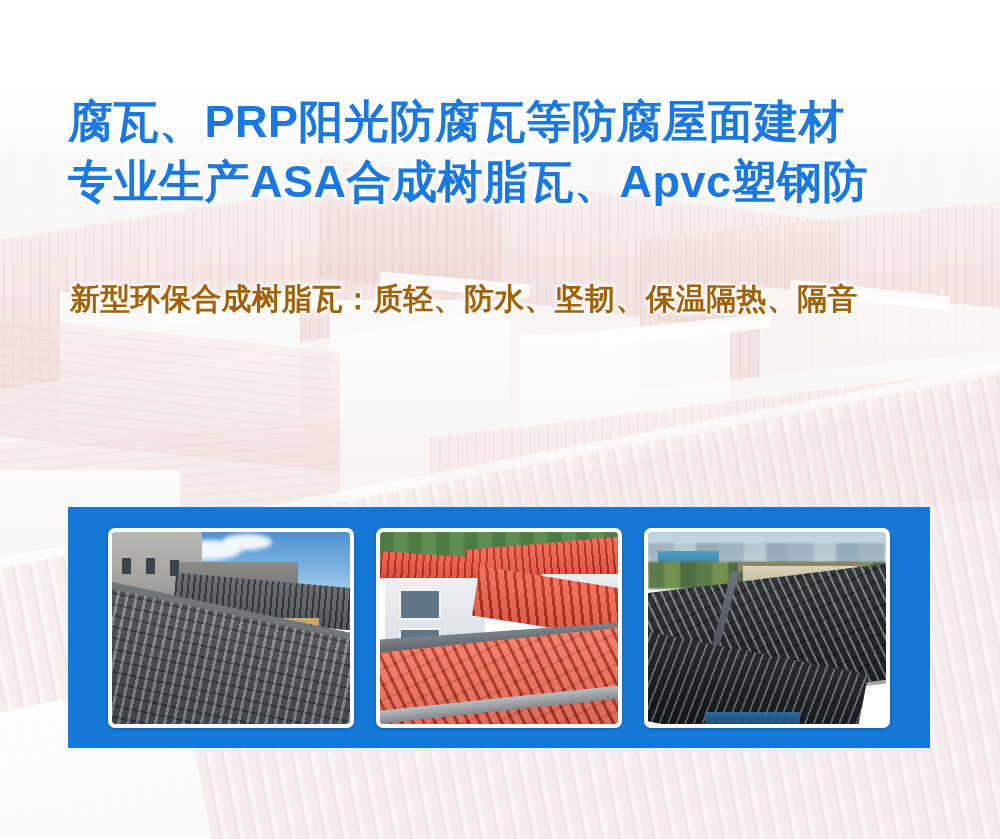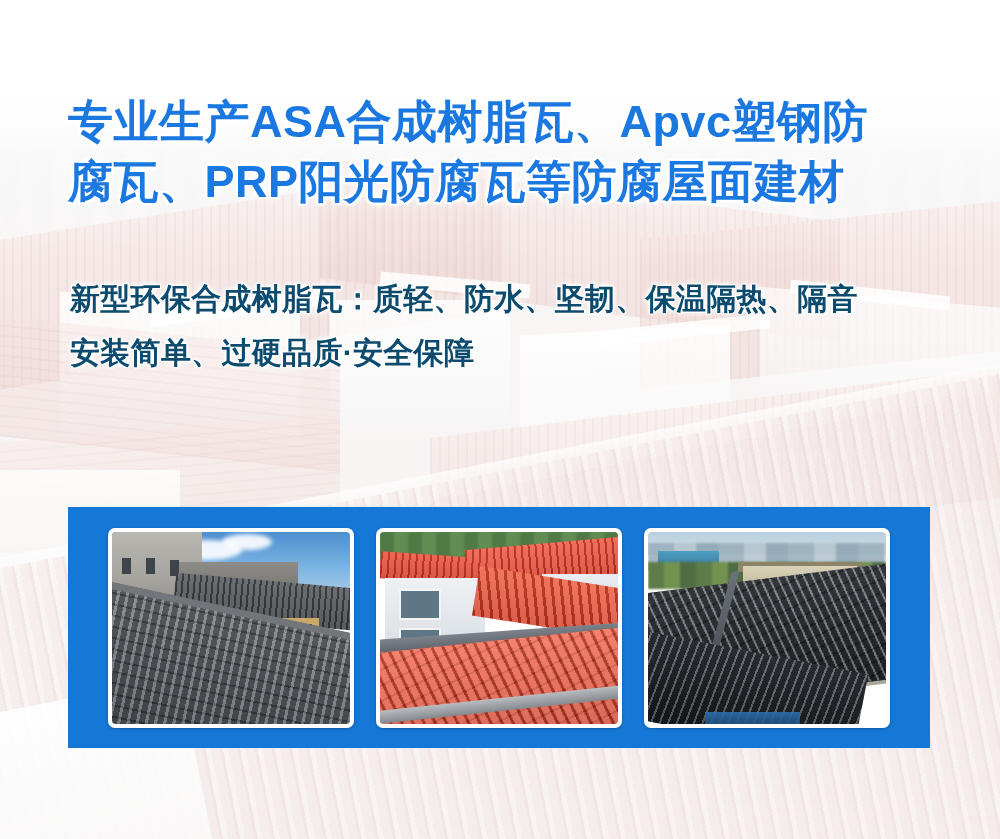--- a/index.html
+++ b/index.html
@@ -130,21 +130,21 @@
     text-shadow:
       0 0 6px #ffffff, 0 0 6px #ffffff, 0 0 12px #ffffff,
       2px 2px 0 rgba(255,255,255,.95), -2px -2px 0 rgba(255,255,255,.95),
       2px -2px 0 rgba(255,255,255,.95), -2px 2px 0 rgba(255,255,255,.95);
     white-space:nowrap;
   }
   .headline .hl{display:block;}
 
   .subhead{
     position:absolute;left:70px;top:272px;width:900px;
-    color:#0c4a6e;
+    color:#a16207;
     font-weight:bold;
     font-size:30px;
     line-height:54px;
     letter-spacing:0.3px;
     text-shadow:
       0 0 5px #ffffff, 0 0 5px #ffffff, 0 0 10px #ffffff,
       1px 1px 0 rgba(255,255,255,.9), -1px -1px 0 rgba(255,255,255,.9),
       1px -1px 0 rgba(255,255,255,.9), -1px 1px 0 rgba(255,255,255,.9);
     white-space:nowrap;
   }
@@ -322,27 +322,26 @@
     <div class="fg-ridge"></div>
     <div class="fg-roof"></div>
     <div class="fg-white"></div>
 
     <div class="bg-veil"></div>
   </div>
 
   <div class="content">
 
     <div class="headline">
+      <span class="hl">腐瓦、PRP阳光防腐瓦等防腐屋面建材</span>
       <span class="hl">专业生产ASA合成树脂瓦、Apvc塑钢防</span>
-      <span class="hl">腐瓦、PRP阳光防腐瓦等防腐屋面建材</span>
     </div>
 
     <div class="subhead">
       <span class="sl">新型环保合成树脂瓦：质轻、防水、坚韧、保温隔热、隔音</span>
-      <span class="sl">安装简单、过硬品质·安全保障</span>
     </div>
 
     <div class="gallery">
 
       <div class="photo">
         <div class="photo-inner p1">
           <div class="sky"></div>
           <div class="cloud c1"></div>
           <div class="cloud c2"></div>
           <div class="cloud c3"></div>

